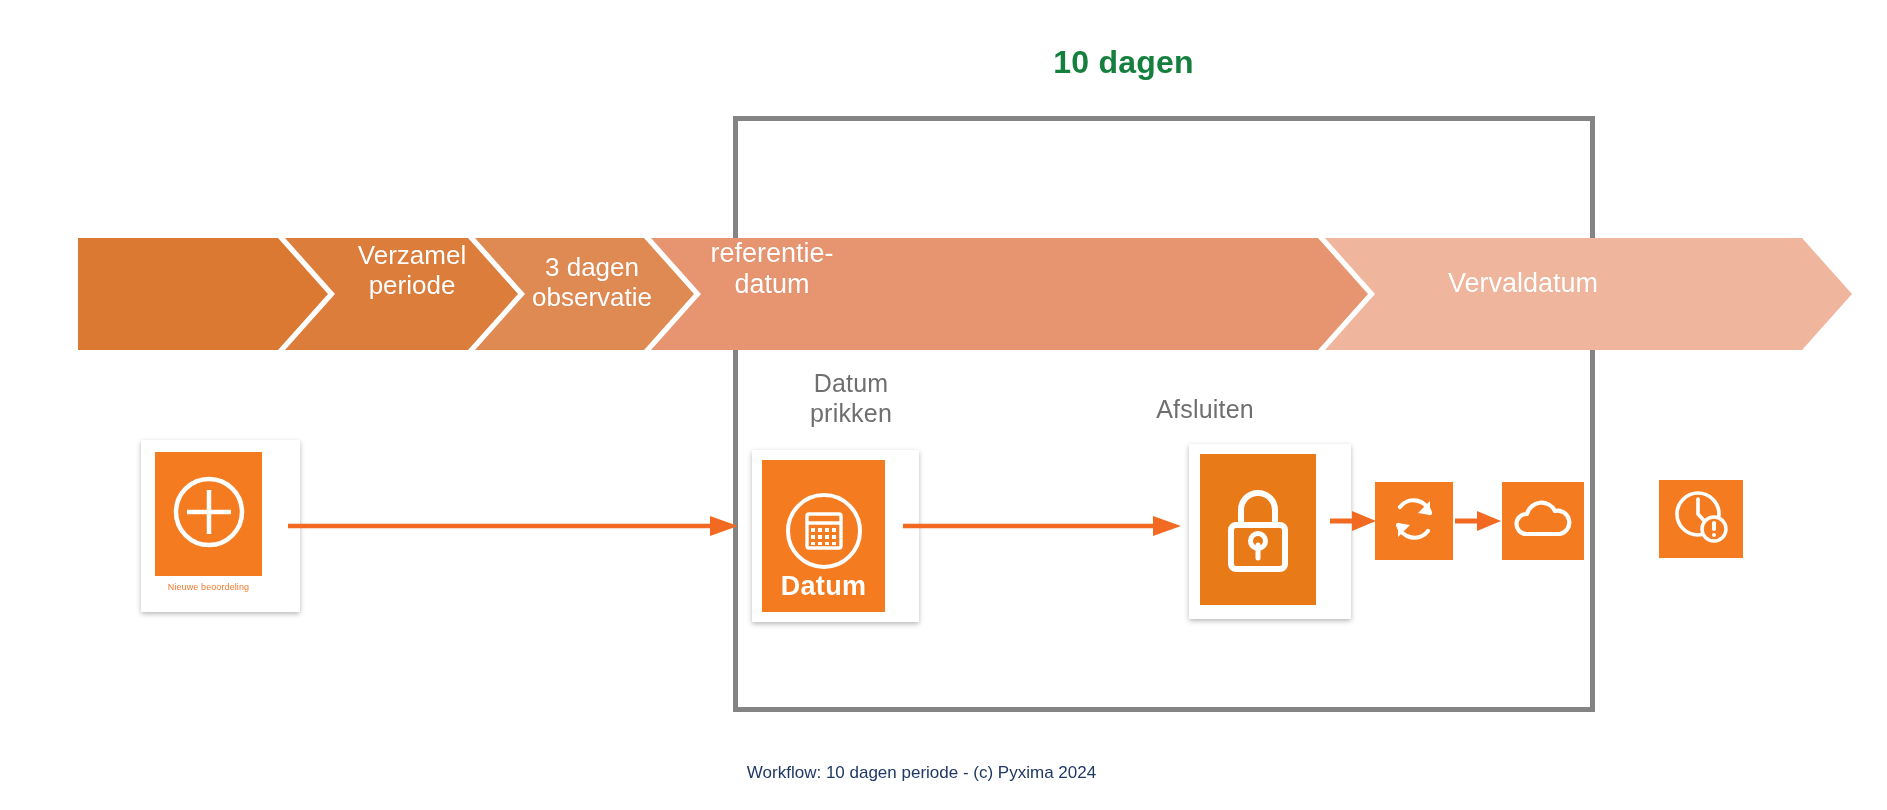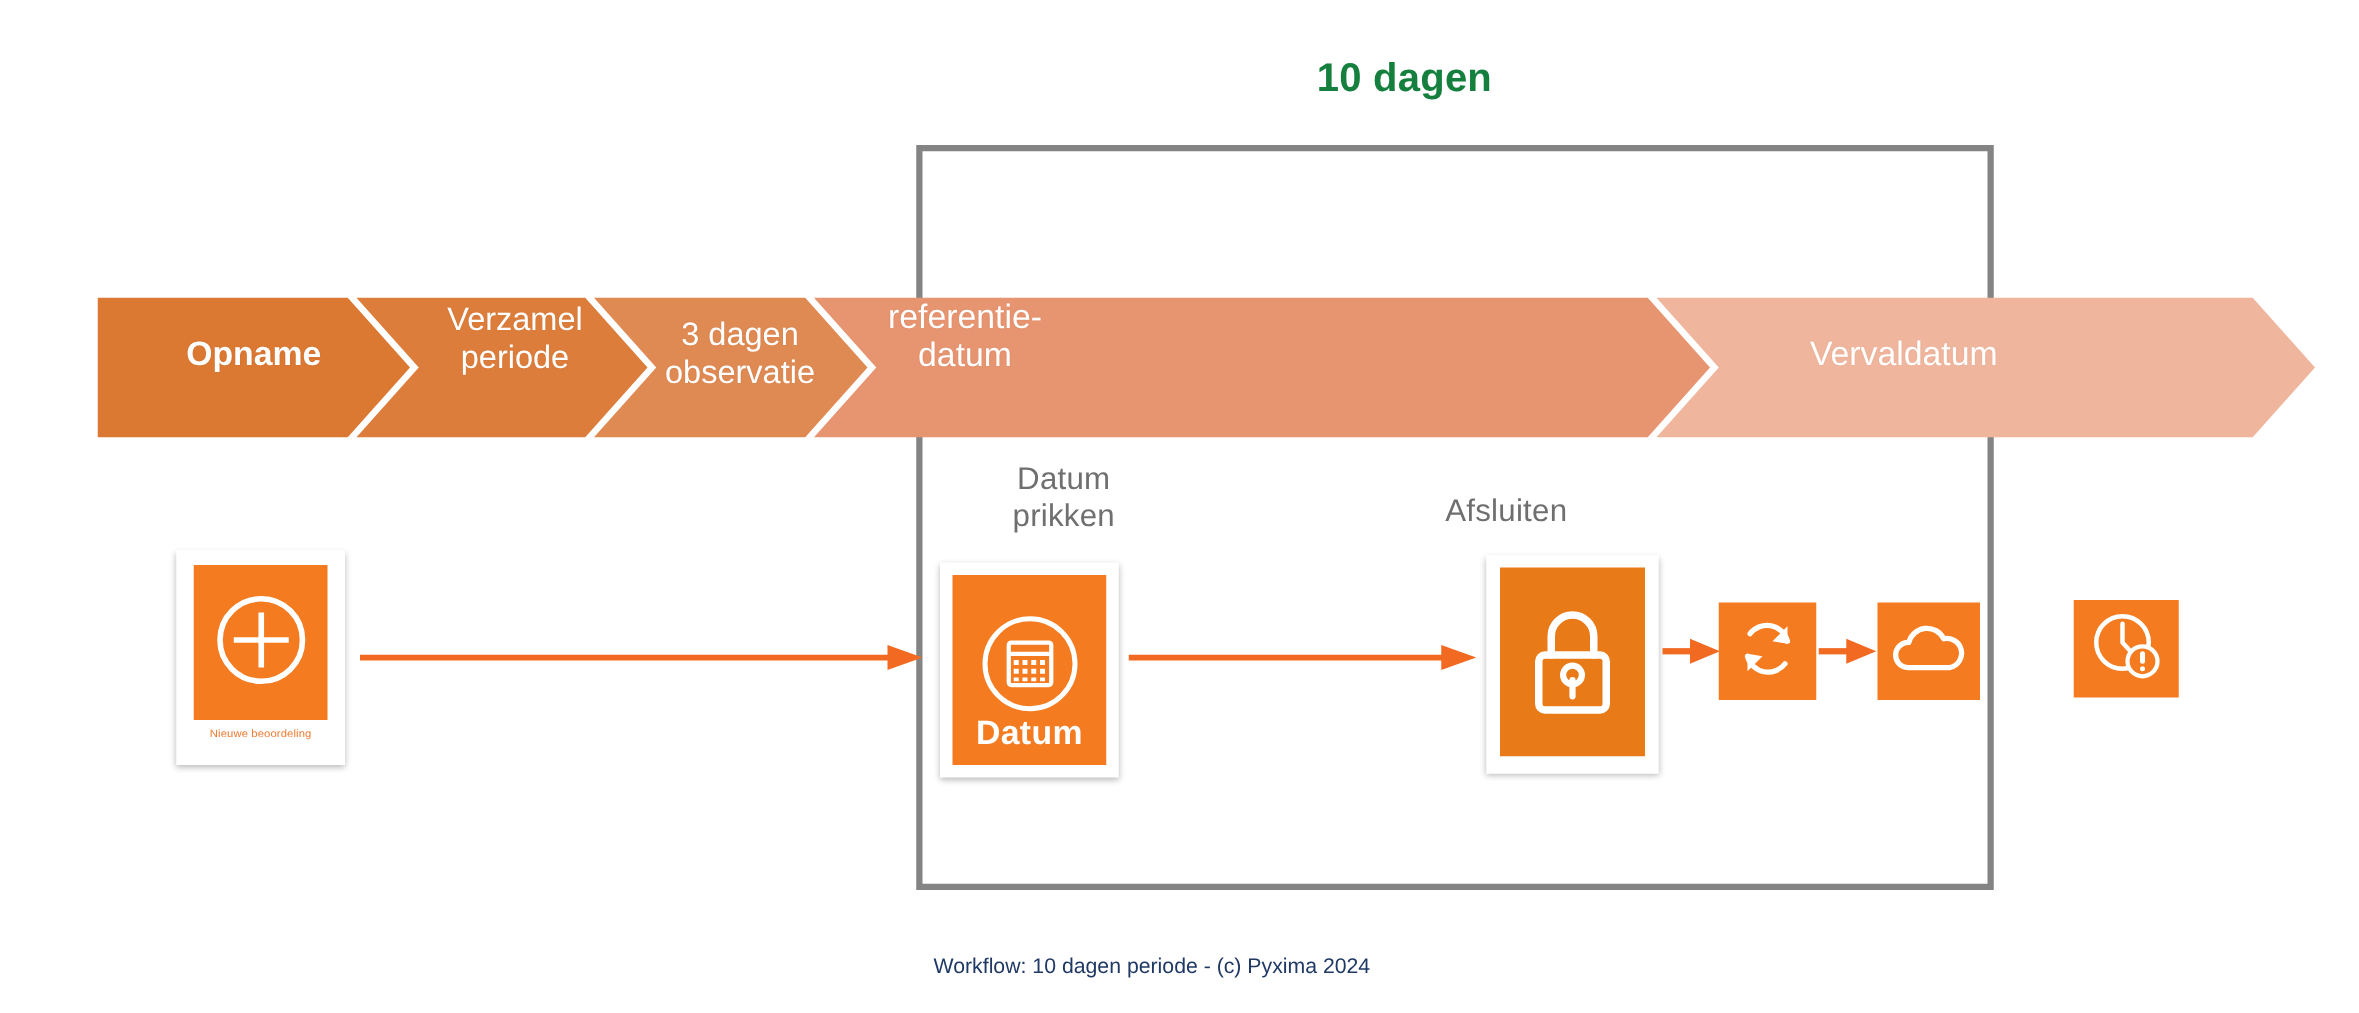--- a/index.html
+++ b/index.html
@@ -21,21 +21,21 @@
 
   
   .band{position:absolute;left:78px;top:238px;width:1774px;height:112px;}
   .band svg{display:block;}
   .chev-label{position:absolute;color:#ffffff;text-align:center;
               line-height:1.16;pointer-events:none;
               text-shadow:0 0 2px rgba(0,0,0,.06);}
 
   
   .card{position:absolute;background:#ffffff;
-        box-shadow:0 2px 5px rgba(0,0,0,.28);}
+        box-shadow:0 2px 5px rgba(0,0,0,.28);padding-left:24px;}
   .tile{position:absolute;display:flex;flex-direction:column;
         align-items:center;justify-content:center;}
 
   .cap{position:absolute;color:#6f6f6f;text-align:center;line-height:1.18;
        font-size:25px;letter-spacing:.2px;pointer-events:none;}
 
   .tile-caption{color:#fff;font-size:27px;font-weight:bold;letter-spacing:.3px;}
   .mini-caption{color:#f07a2e;font-size:9px;letter-spacing:.1px;
                 transform:scaleY(.95);white-space:nowrap;}
 
@@ -66,23 +66,20 @@
 
       <path d="M207,0 L390,0 L440,56 L390,112 L207,112 L257,56 Z" fill="#dd7d3b"></path>
 
       <path d="M397,0 L566,0 L616,56 L566,112 L397,112 L447,56 Z" fill="#e08a53"></path>
 
       <path d="M573,0 L1240,0 L1290,56 L1240,112 L573,112 L623,56 Z" fill="#e79470"></path>
 
       <path d="M1247,0 L1724,0 L1774,56 L1724,112 L1247,112 L1297,56 Z" fill="#f0b69d"></path>
     </svg>
 
-    <div class="chev-label" style="left:0px;top:30px;width:250px;font-size:27px;font-weight:bold;">
-      <span>Opname</span>
-    </div>
 
     <div class="chev-label" style="left:228px;top:2px;width:212px;font-size:26px;">
       <span>Verzamel</span><br>
       <span>periode</span>
     </div>
 
     <div class="chev-label" style="left:408px;top:14px;width:212px;font-size:26px;">
       <span>3 dagen</span><br>
       <span>observatie</span>
     </div>

